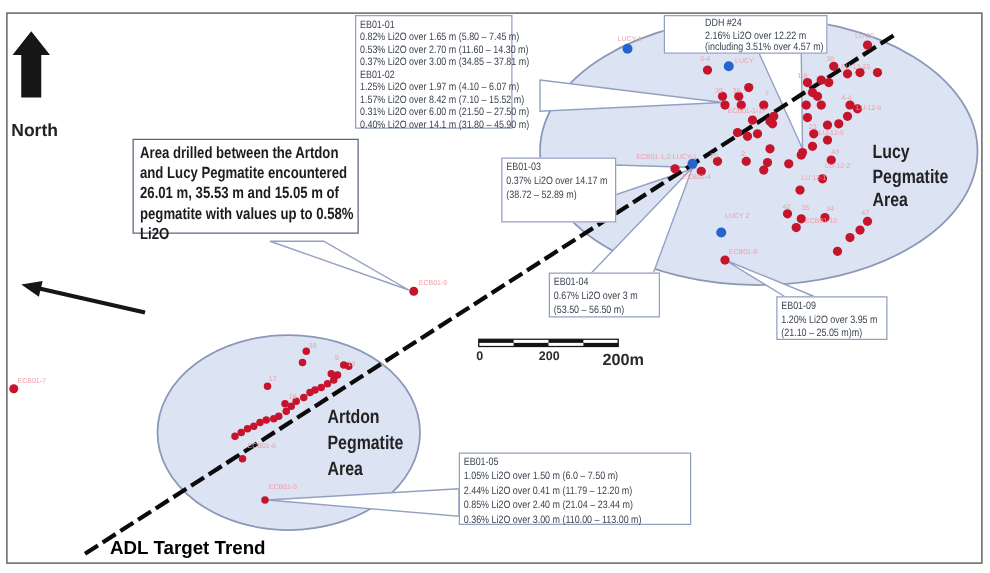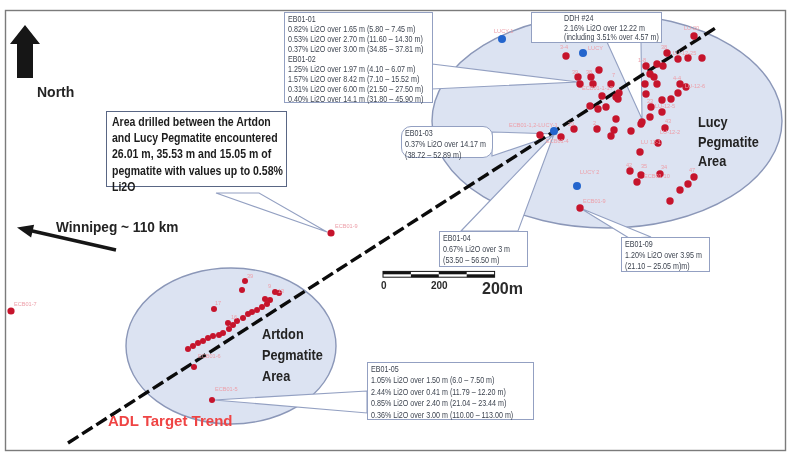--- a/index.html
+++ b/index.html
@@ -172,63 +172,62 @@
 
   <g>
     <rect x="383" y="271.4" width="27.9" height="2.9" fill="#141414"></rect>
     <rect x="438.8" y="271.4" width="27.9" height="2.9" fill="#141414"></rect>
     <rect x="410.9" y="274.3" width="27.9" height="2.9" fill="#141414"></rect>
     <rect x="466.7" y="274.3" width="27.9" height="2.9" fill="#141414"></rect>
     <rect x="383" y="271.4" width="111.6" height="5.8" fill="none" stroke="#141414" stroke-width="1"></rect>
   </g>
 </svg>
 
-<div class="box" style="left:284px;top:12px;width:149px;height:91px;"><span class="sq">EB01-01<br>
+<div class="box" style="left:284px;top:12px;width:126px;height:91px;"><span class="sq">EB01-01<br>
 0.82% Li2O over 1.65 m (5.80 – 7.45 m)<br>
 0.53% Li2O over 2.70 m (11.60 – 14.30 m)<br>
 0.37% Li2O over 3.00 m (34.85 – 37.81 m)<br>
 EB01-02<br>
 1.25% Li2O over 1.97 m (4.10 – 6.07 m)<br>
 1.57% Li2O over 8.42 m (7.10 – 15.52 m)<br>
 0.31% Li2O over 6.00 m (21.50 – 27.50 m)<br>
 0.40% Li2O over 14.1 m (31.80 – 45.90 m)</span></div>
 
 <div class="box" style="left:531px;top:12px;width:131px;height:31px;line-height:9.6px;padding-left:32px;"><span class="sq">DDH #24<br>
 2.16% Li2O over 12.22 m<br>
 (including 3.51% over 4.57 m)</span></div>
 
-<div class="box" style="left:401px;top:126px;width:92px;height:32px;line-height:11px;border-radius:10px;"><span class="sq">EB01-03<br>
+<div class="box" style="left:401px;top:126px;width:92px;height:52px;line-height:11px;"><span class="sq">EB01-03<br>
 0.37% Li2O over 14.17 m<br>
 (38.72 – 52.89 m)</span></div>
 
-<div class="box" style="left:439px;top:231px;width:89px;height:36px;line-height:11px;"><span class="sq">EB01-04<br>
+<div class="box" style="left:439px;top:218px;width:89px;height:36px;line-height:11px;"><span class="sq">EB01-04<br>
 0.67% Li2O over 3 m<br>
 (53.50 – 56.50 m)</span></div>
 
 <div class="box" style="left:621px;top:237px;width:89px;height:35px;line-height:10.8px;"><span class="sq">EB01-09<br>
 1.20% Li2O over 3.95 m<br>
 (21.10 – 25.05 m)m)</span></div>
 
-<div class="box" style="left:367px;top:362px;width:167px;height:58px;line-height:11.4px;"><span class="sq">EB01-05<br>
+<div class="box" style="left:367px;top:362px;width:186px;height:58px;line-height:11.4px;"><span class="sq">EB01-05<br>
 1.05% Li2O over 1.50 m (6.0 – 7.50 m)<br>
 2.44% Li2O over 0.41 m (11.79 – 12.20 m)<br>
 0.85% Li2O over 2.40 m (21.04 – 23.44 m)<br>
 0.36% Li2O over 3.00 m (110.00 – 113.00 m)</span></div>
 
 <div class="box" style="left:106px;top:111px;width:181px;height:76px;border:1.4px solid #596684;
  color:#1c1c1c;font-weight:bold;font-size:13px;line-height:16.2px;padding:2px 0 0 5px;">
 <span class="sq" style="transform:scaleX(0.81);">Area drilled between the Artdon<br>
 and Lucy Pegmatite encountered<br>
 26.01 m, 35.53 m and 15.05 m of<br>
 pegmatite with values up to 0.58%<br>
 Li2O</span></div>
 
-<div class="big" style="left:9px;top:84px;font-size:14px;margin-left:28px;">North</div>
-<div class="big" style="left:56px;top:218px;font-size:15px;"><span class="sq" style="transform:scaleX(0.91);">Winnipeg ~ 110 km</span></div>
+<div class="big" style="left:9px;top:96px;font-size:14px;">North</div>
 <div class="big" style="left:262px;top:323px;font-size:15.5px;line-height:21px;">
 <span class="sq" style="transform:scaleX(0.82);">Artdon<br>Pegmatite<br>Area</span></div>
 <div class="big" style="left:698px;top:112px;font-size:15.5px;line-height:19.5px;">
 <span class="sq" style="transform:scaleX(0.82);">Lucy<br>Pegmatite<br>Area</span></div>
-<div class="big" style="left:88px;top:412px;font-size:15px;color:#ef4444;margin-left:20px;">ADL Target Trend</div>
+<div class="big" style="left:88px;top:430px;font-size:15px;color:#000000;">ADL Target Trend</div>
 <div class="big" style="left:381px;top:280px;font-size:10px;color:#2b2b2b;">0</div>
 <div class="big" style="left:431px;top:280px;font-size:10px;color:#2b2b2b;">200</div>
-<div class="big" style="left:482px;top:280px;font-size:16px;color:#2b2b2b;">200m</div>
+<div class="big" style="left:482px;top:280px;font-size:13px;color:#2b2b2b;">200m</div>
 </div>
 
 </body></html>

